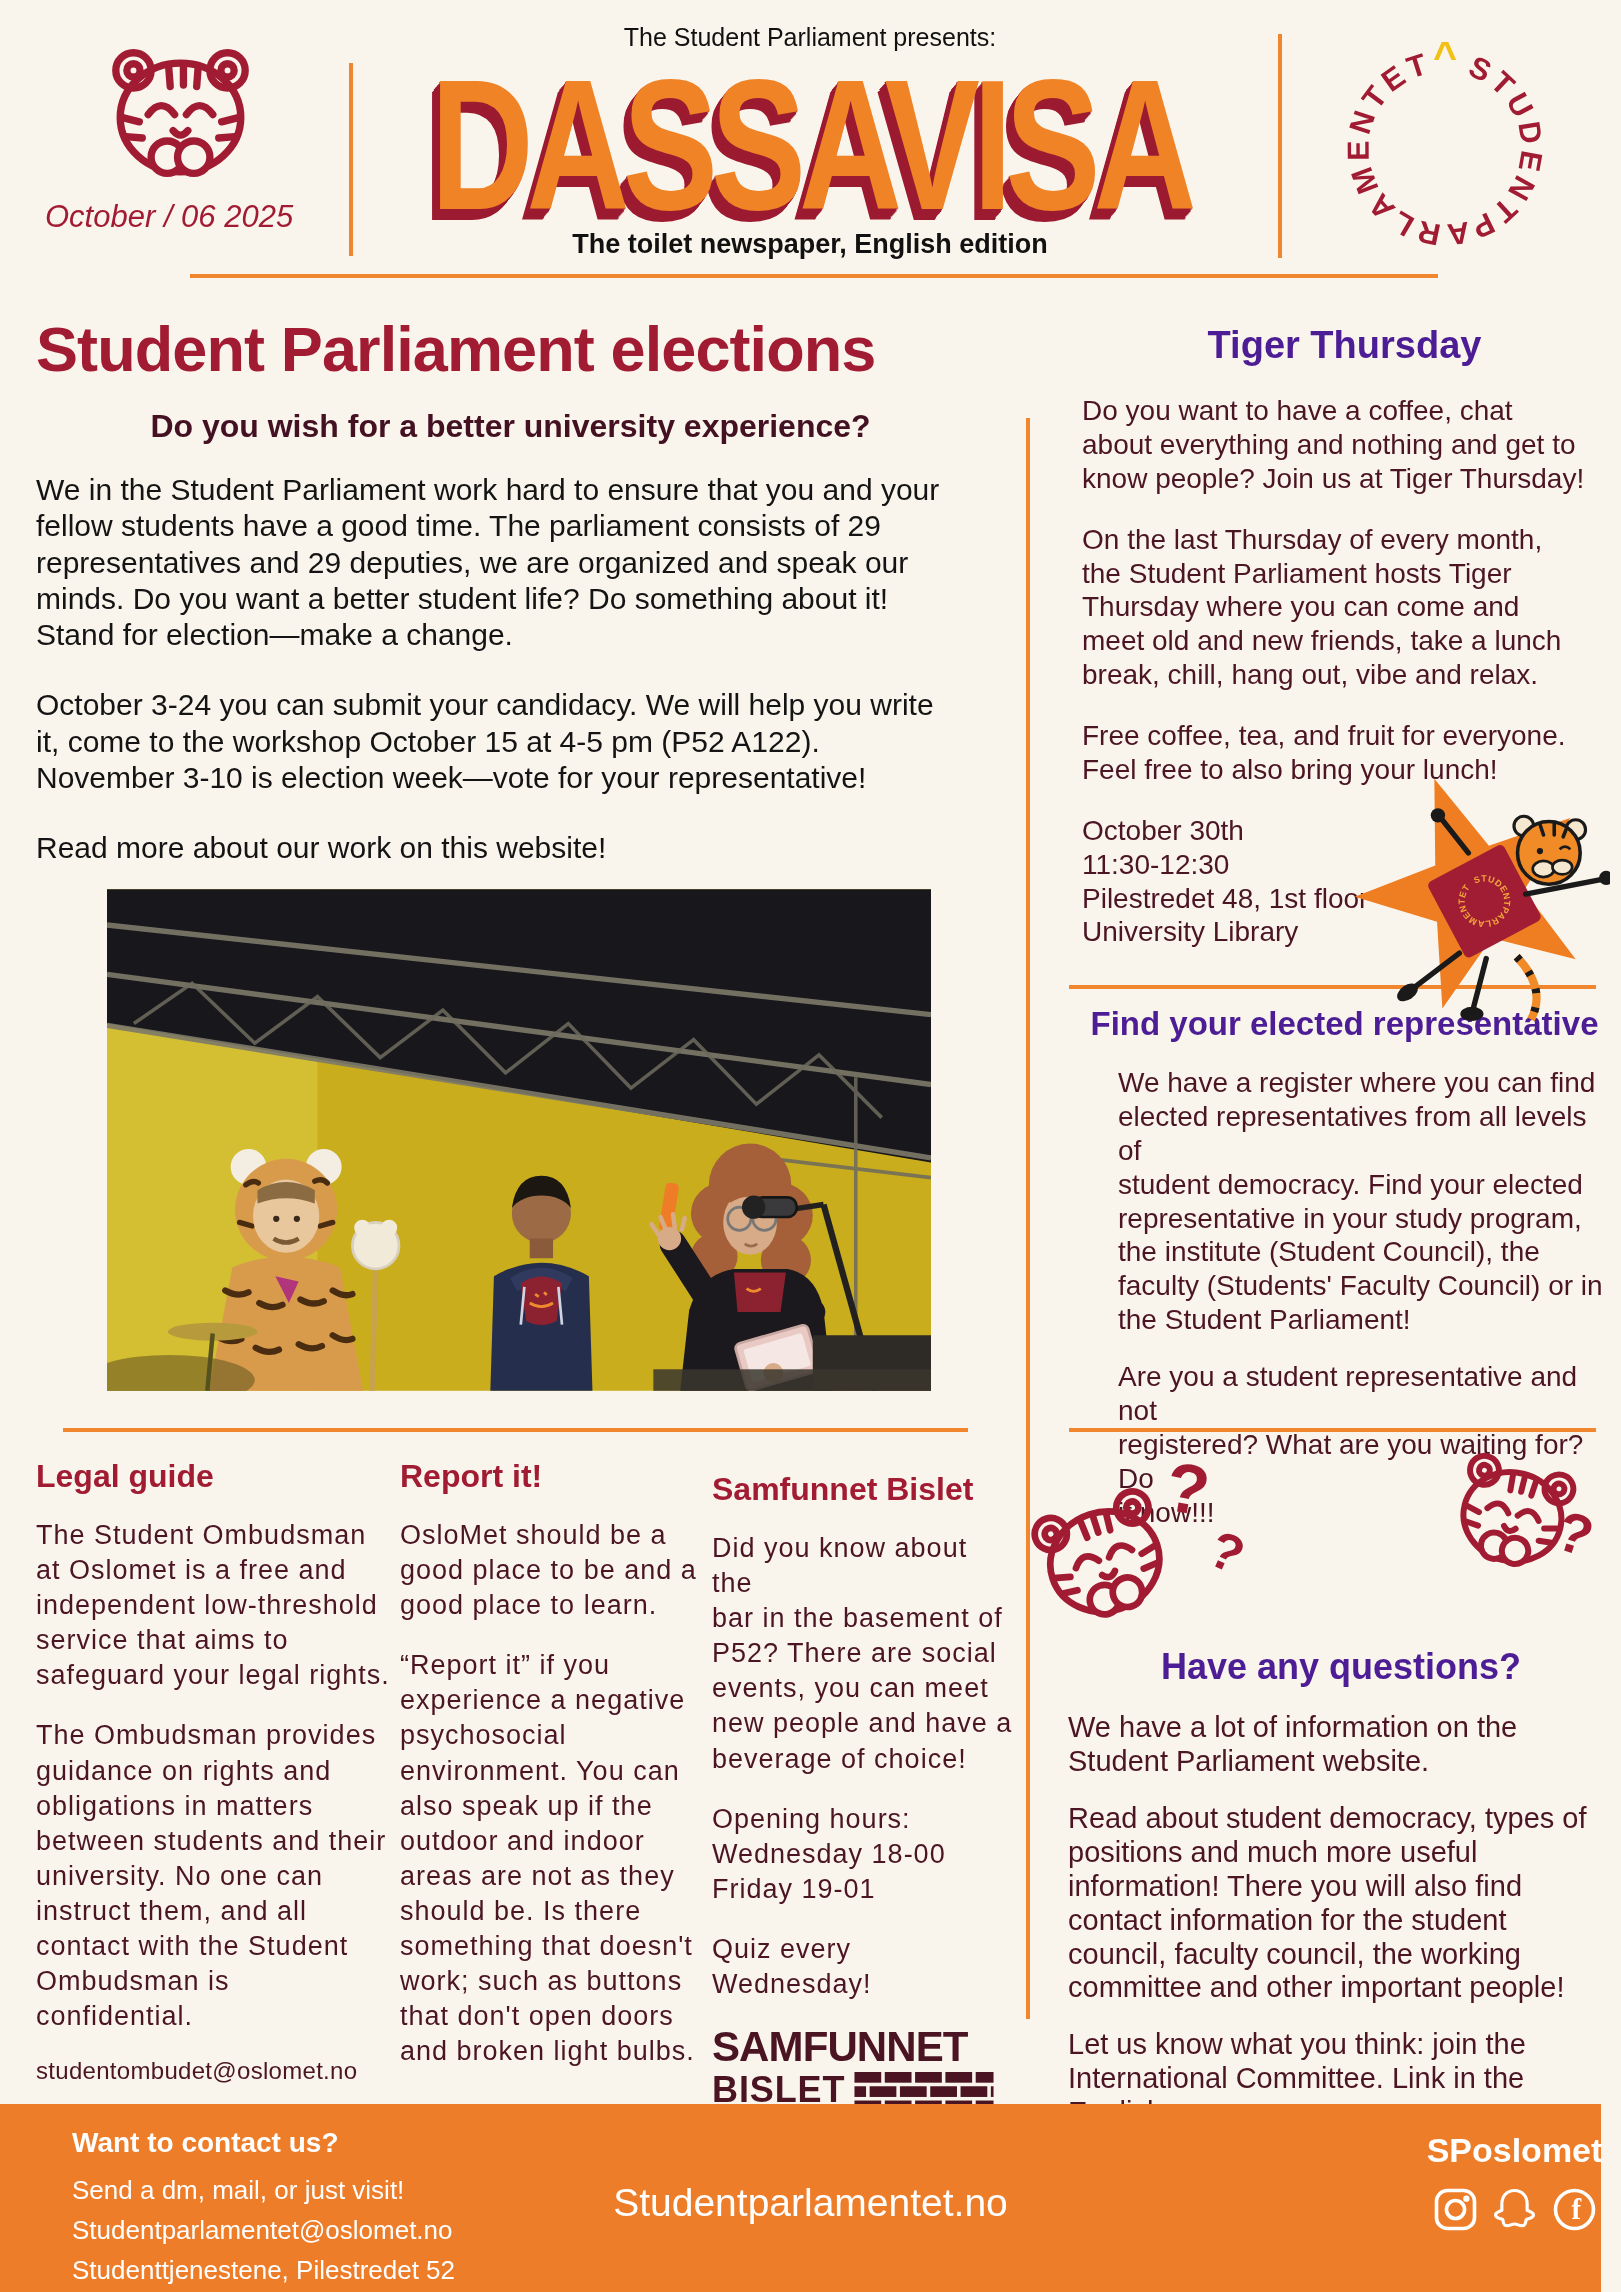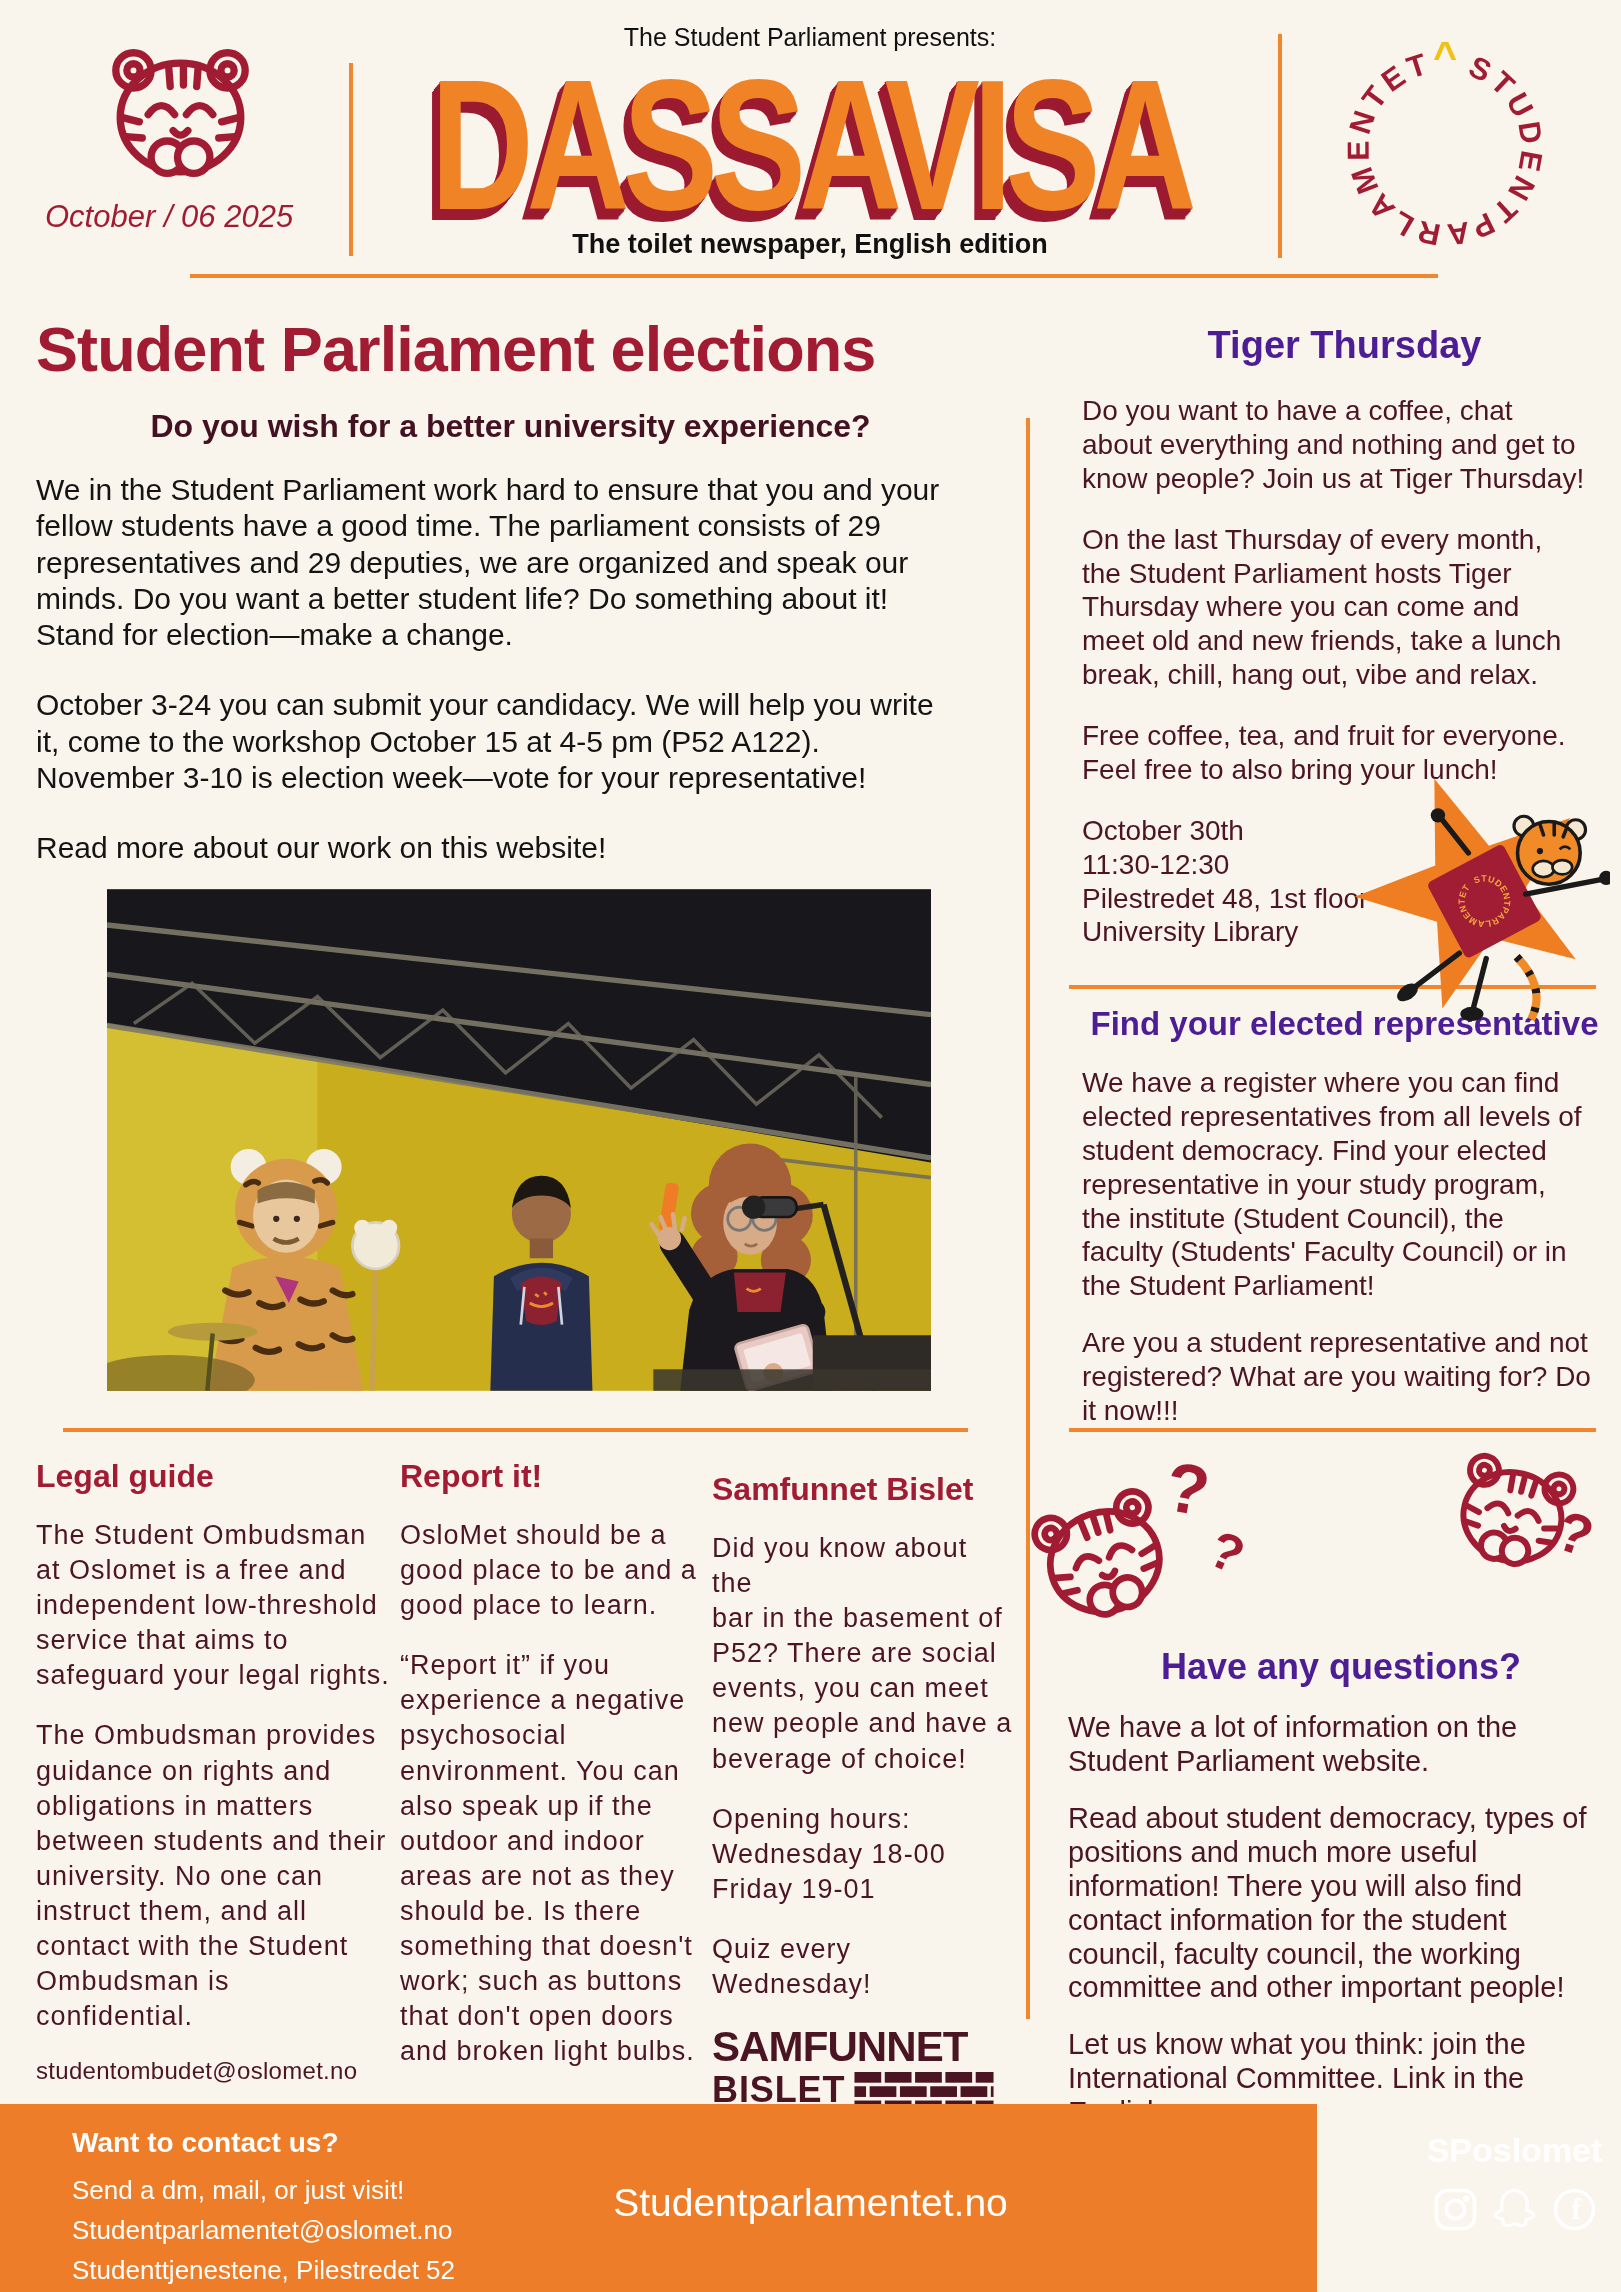--- a/index.html
+++ b/index.html
@@ -32,42 +32,42 @@
   .article p + p{margin-top:34px;}
 
   
   .rcol-head{margin:0;text-align:center;font-weight:700;color:#4c1d95;}
   .rcol p, .rcol .pre{font-size:28px;line-height:1.21;color:#4b1523;white-space:pre-line;margin:0;}
   .tt{left:1082px;top:324px;width:525px;}
   .tt h2{font-size:38px;}
   .tt p{margin-top:27px;}
   .fr{left:1082px;top:1005px;width:525px;}
   .fr h2{font-size:33px;}
-  .fr p{margin-top:23px;}
+  .fr p{margin-top:23px;margin-left:36px;}
   .qs{left:1068px;top:1646px;width:546px;}
   .qs h2{font-size:36px;}
   .qs p{font-size:29px;line-height:1.17;margin-top:23px;}
 
   
   .bcol h3{margin:0 0 23px 0;font-size:32px;font-weight:700;color:#a11c33;}
   .bcol p{margin:25px 0 0 0;font-size:27px;line-height:1.3;letter-spacing:1px;color:#4b1523;white-space:pre-line;}
   .bcol p:first-of-type{margin-top:0;}
   .col1{left:36px;top:1458px;width:354px;}
   .col2{left:400px;top:1458px;width:309px;}
   .col3{left:712px;top:1471px;width:304px;}
   .email{margin-top:23px;font-size:24px;letter-spacing:0.3px;color:#4b1523;}
   .samf-logo{margin-top:24px;color:#4a1422;}
   .samf-line1{font-size:42px;font-weight:800;letter-spacing:-0.9px;line-height:1;}
   .samf-row{display:flex;align-items:flex-start;gap:9px;margin-top:3.6px;}
   .samf-line2{font-size:36px;font-weight:700;letter-spacing:0.9px;line-height:1;}
 
   .qmark{position:absolute;font-weight:700;color:#a11c33;}
 
   
-  .footer{left:0;top:2104px;width:1317px;height:189px;background:#ee7d29;color:#fff;}
+  .footer{left:0;top:2104px;width:1601px;height:189px;background:#ee7d29;color:#fff;}
   .f-contact{position:absolute;left:72px;top:23px;}
   .f-contact .f-title{font-size:28px;font-weight:700;margin-bottom:10.7px;}
   .f-contact .f-line{font-size:26px;line-height:1.55;}
   .f-site{position:absolute;left:0;top:77px;width:1621px;text-align:center;font-size:39px;}
   .f-social{position:absolute;left:1416px;top:27px;width:197px;text-align:center;}
   .f-handle{font-size:34px;font-weight:700;}
   .f-icons{display:flex;justify-content:center;gap:12.5px;margin-top:16px;}
 </style>
 </head>
 <body>

